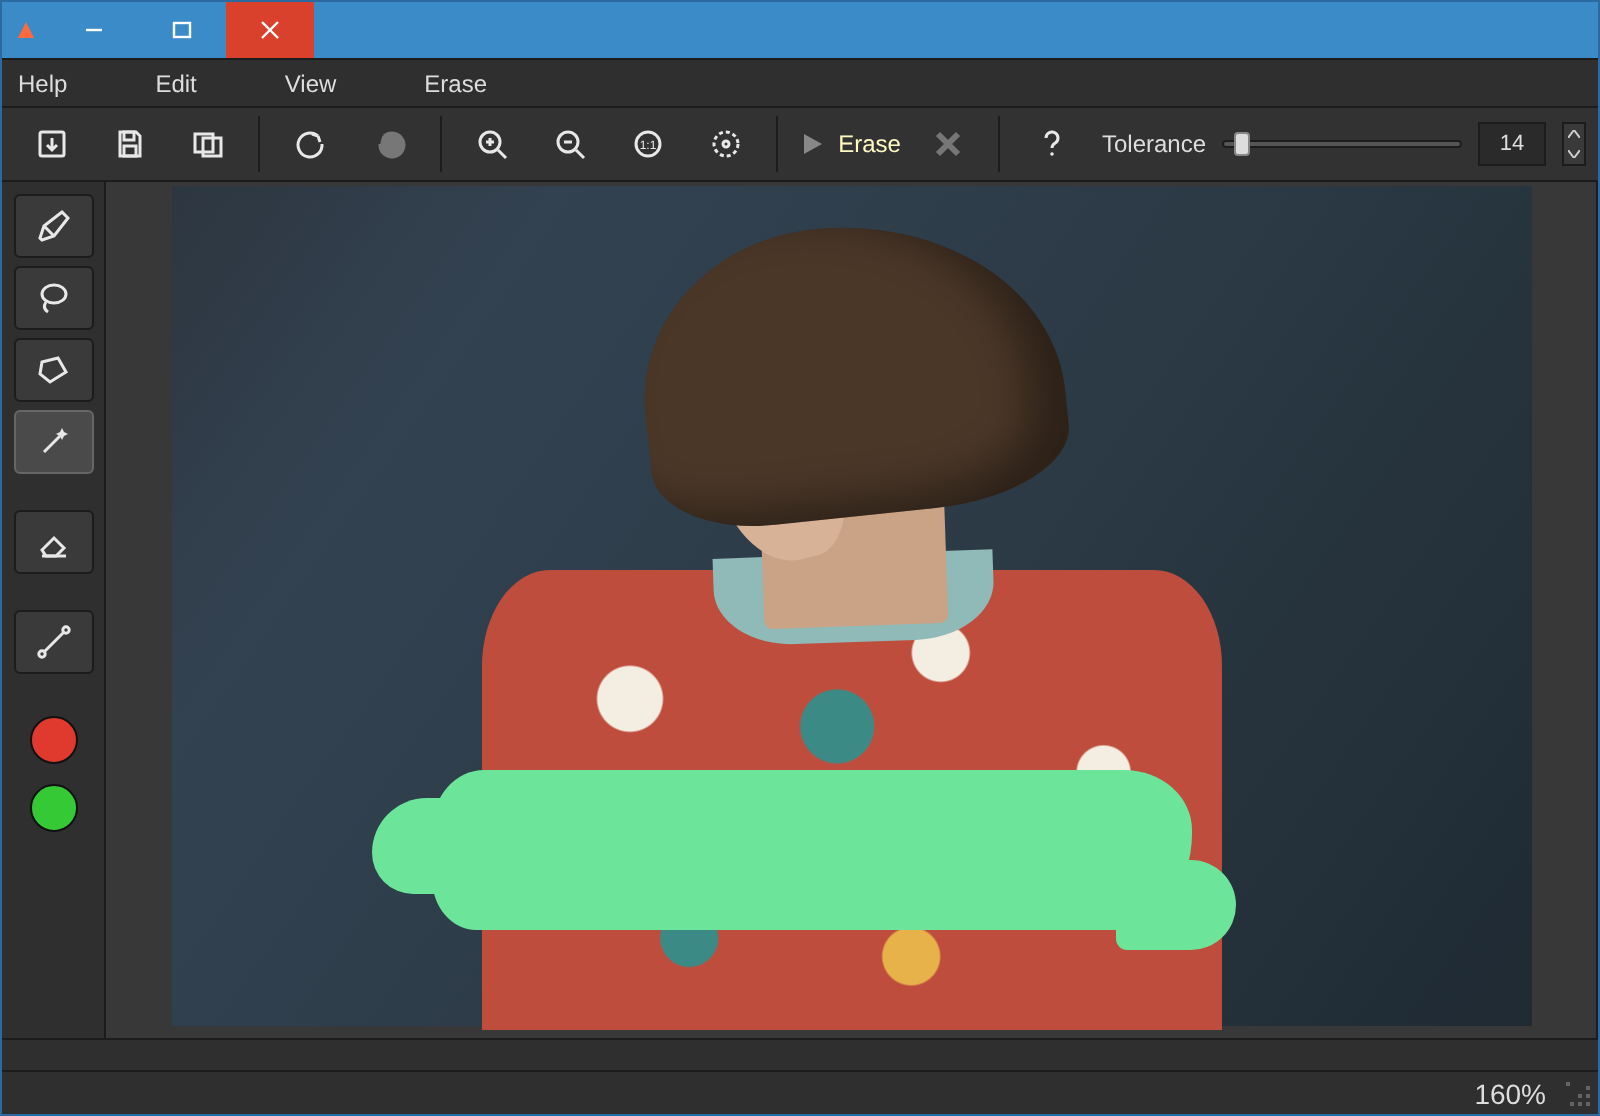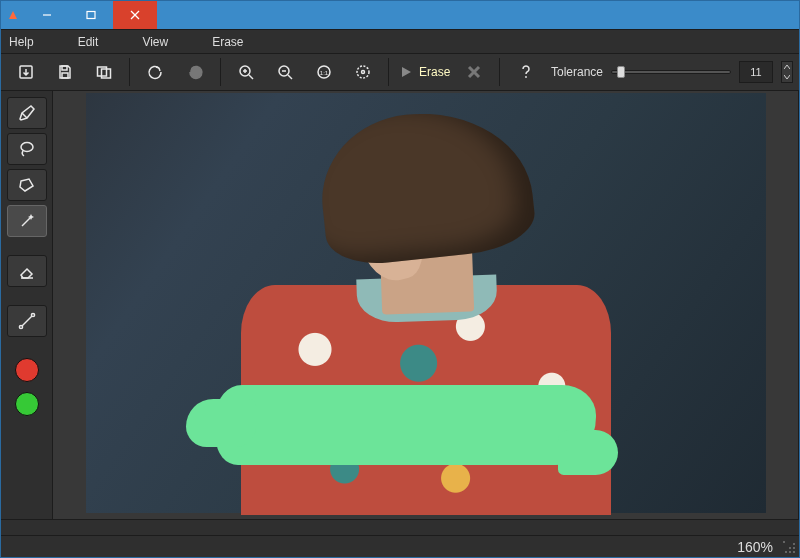--- a/index.html
+++ b/index.html
@@ -191,21 +191,21 @@
           <path d="M6 6 a3 3 0 1 1 4.5 2.6 c-1 0.7 -1.5 1 -1.5 2.4"></path>
           <circle cx="9" cy="14" r="0.9" fill="#e8e8e8" stroke="none"></circle>
         </svg>
       </div>
     <div class="tolerance-area">
       <span>Tolerance</span>
       <div class="slider-wrap">
         <div class="slider-track"></div>
         <div class="slider-thumb"></div>
       </div>
-      <div class="spinbox">11</div>
+      <div class="spinbox">14</div>
       <div class="spin-buttons">
         <div>
             <svg width="6" height="4" viewBox="0 0 6 4">
               <path d="M0 4 L3 0 L6 4"></path>
             </svg>
           </div>
         <div>
             <svg width="6" height="4" viewBox="0 0 6 4">
               <path d="M0 0 L3 4 L6 0"></path>
             </svg>

